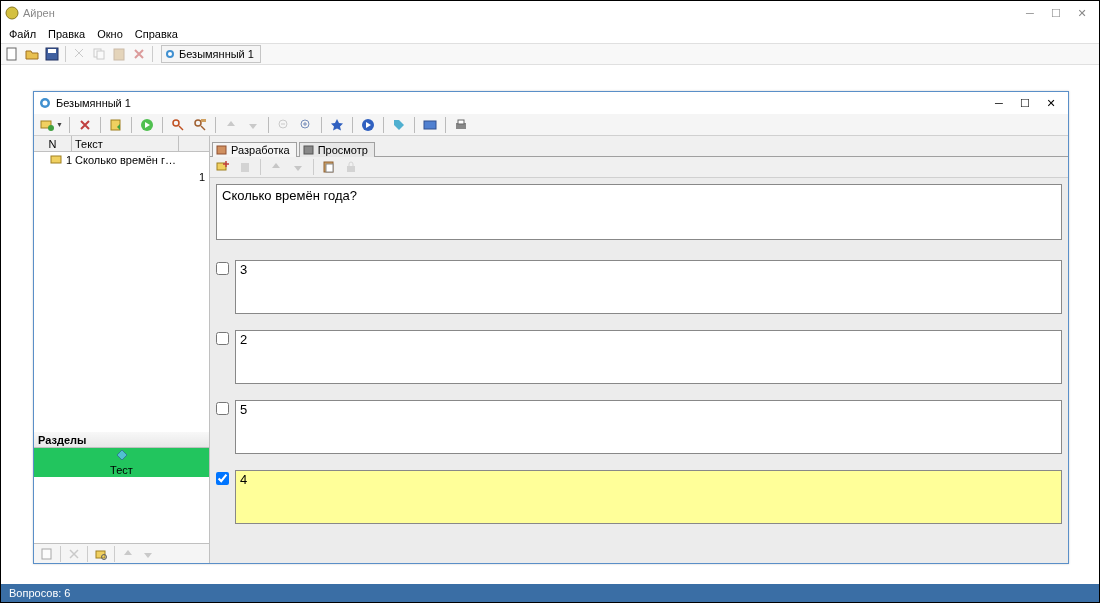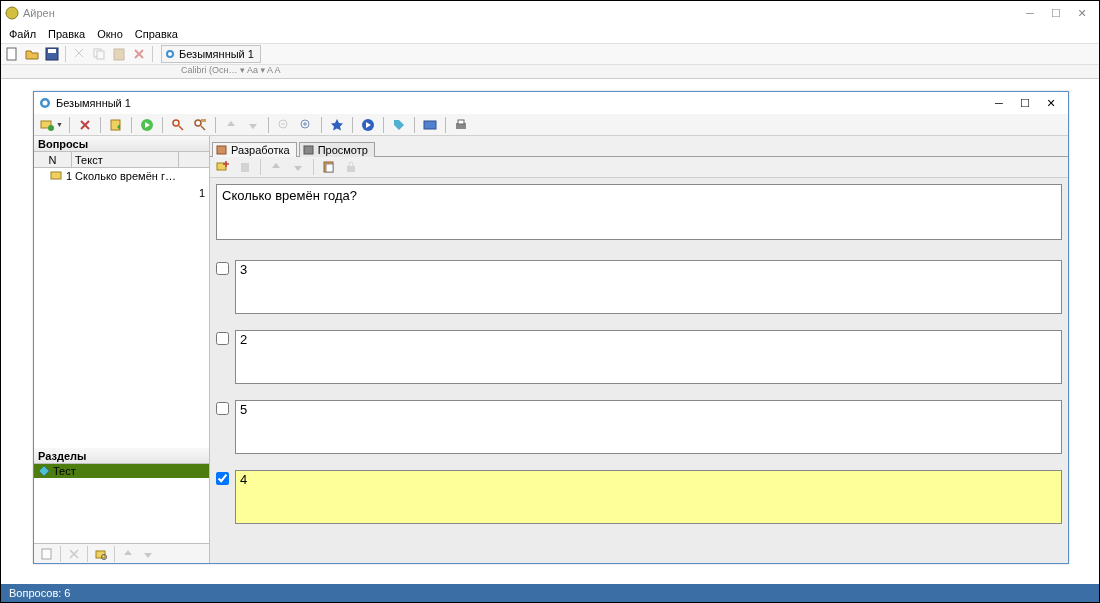--- a/index.html
+++ b/index.html
@@ -39,21 +39,21 @@
 .col-text { flex: 1; }
 .col-weight { width: 30px; text-align: right; justify-content: flex-end; margin-top: 35px; }
 .table-body { flex: 1; background: #fff; overflow: hidden; }
 .table-row { display: flex; height: 15px; align-items: center; }
 .table-row .col-n { display:flex; align-items:center; gap:2px; padding-left:2px; justify-content:flex-end; }
 .table-row .col-text { white-space: nowrap; overflow: hidden; text-overflow: ellipsis; padding: 0 3px; }
 .table-row .col-weight { padding-right: 4px; }
 
 .sections-body { flex: 1; background: #fff; }
 .section-item { padding: 1px 4px; display:flex; align-items:center; gap:3px; }
-.section-item.selected { background: #4d7c0f; }
+.section-item.selected { background: #22c55e; flex-direction: column; }
 
 .bottom-mini-bar { height: 20px; border-top: 1px solid #c0c0c0; display: flex; align-items: center; gap: 2px; padding: 0 4px; background: #f5f5f5; }
 
 .right-panel { flex: 1; display: flex; flex-direction: column; background: #f0f0f0; }
 .tabs-row { height: 20px; display: flex; align-items: flex-end; padding-left: 2px; }
 .tab { border: 1px solid #a0a0a0; border-bottom: none; background: #f5f5f5; padding: 1px 6px 1px 3px; display: inline-flex; align-items: center; gap: 3px; margin-right: 2px; position: relative; top: 1px; }
 .tab.inactive { background: #e8e8e8; }
 .editor-toolbar { height: 22px; border-bottom: 1px solid #d0d0d0; display: flex; align-items: center; padding: 0 4px; gap: 4px; }
 
 .editor-area { flex: 1; background: #ececec; padding: 6px; overflow: auto; }
@@ -134,21 +134,20 @@
     <span class="tb-sep"></span>
     <span class="doc-tab">
       <svg width="12" height="12">
           <circle cx="6" cy="6" r="4" fill="#4090d0"></circle>
           <circle cx="6" cy="6" r="2" fill="#fff"></circle>
         </svg>
       <span>Безымянный 1</span>
     </span>
   </div>
 
-  <div class="hidden-toolbar">Calibri (Осн…   ▾  Aa ▾   A   A                                                                                                     </div>
 
 </div>
 
 <div class="inner-window">
 
   <div class="inner-title">
     <svg width="14" height="14">
         <circle cx="7" cy="7" r="5" fill="#4090d0"></circle>
         <circle cx="7" cy="7" r="2.5" fill="#fff"></circle>
       </svg>
@@ -255,21 +254,20 @@
         <svg width="14" height="14">
           <rect x="2" y="5" width="10" height="6" fill="#888"></rect>
           <rect x="4" y="2" width="6" height="4" fill="#fff" stroke="#666"></rect>
         </svg>
       </span>
   </div>
 
   <div class="inner-body">
 
     <div class="left-panel">
-      <div class="panel-header">Вопросы</div>
       <div class="table-head">
         <div class="col-n" style="justify-content:center">N</div>
         <div class="col-text">Текст</div>
         <div class="col-weight">Вес</div>
       </div>
       <div class="table-body" style="height:280px;flex:none">
         <div class="table-row">
           <div class="col-n">
             <svg width="14" height="12">
                 <rect x="1" y="2" width="10" height="7" fill="#f0d060" stroke="#a08020"></rect>

